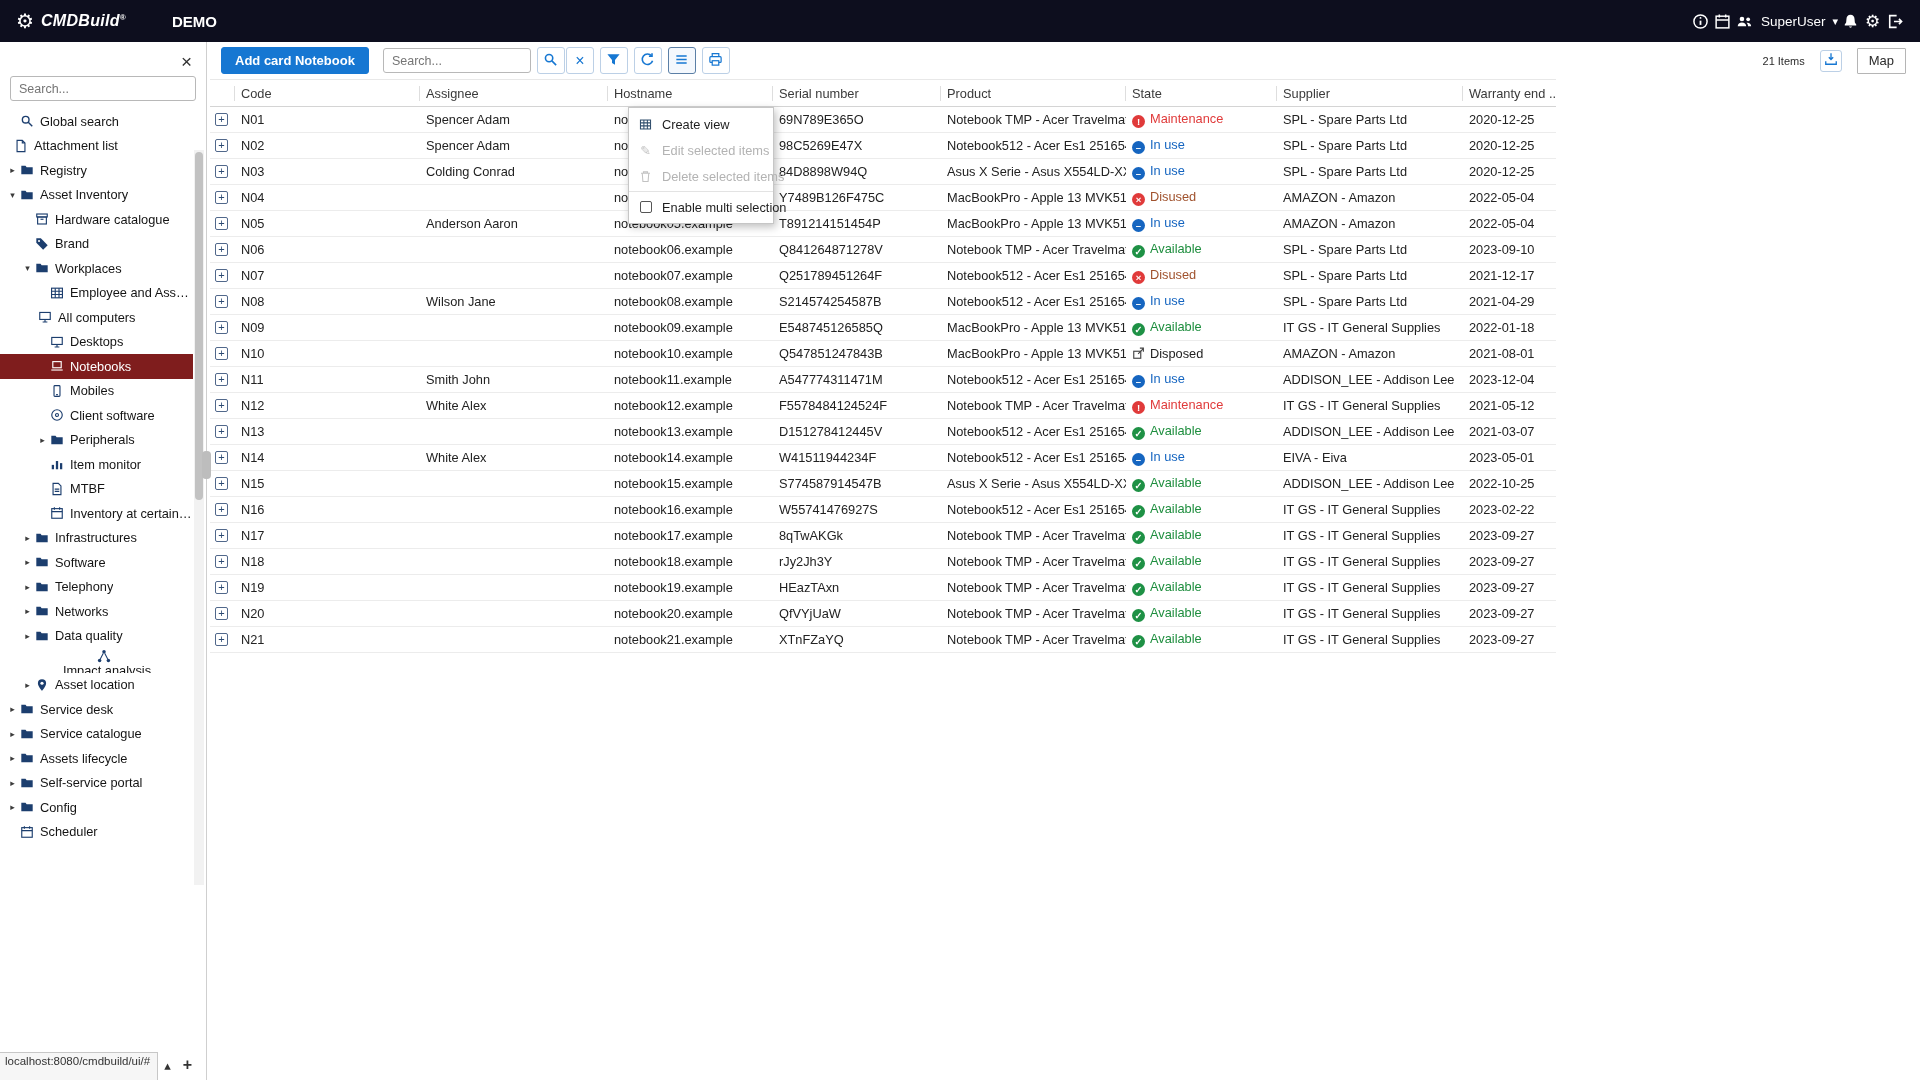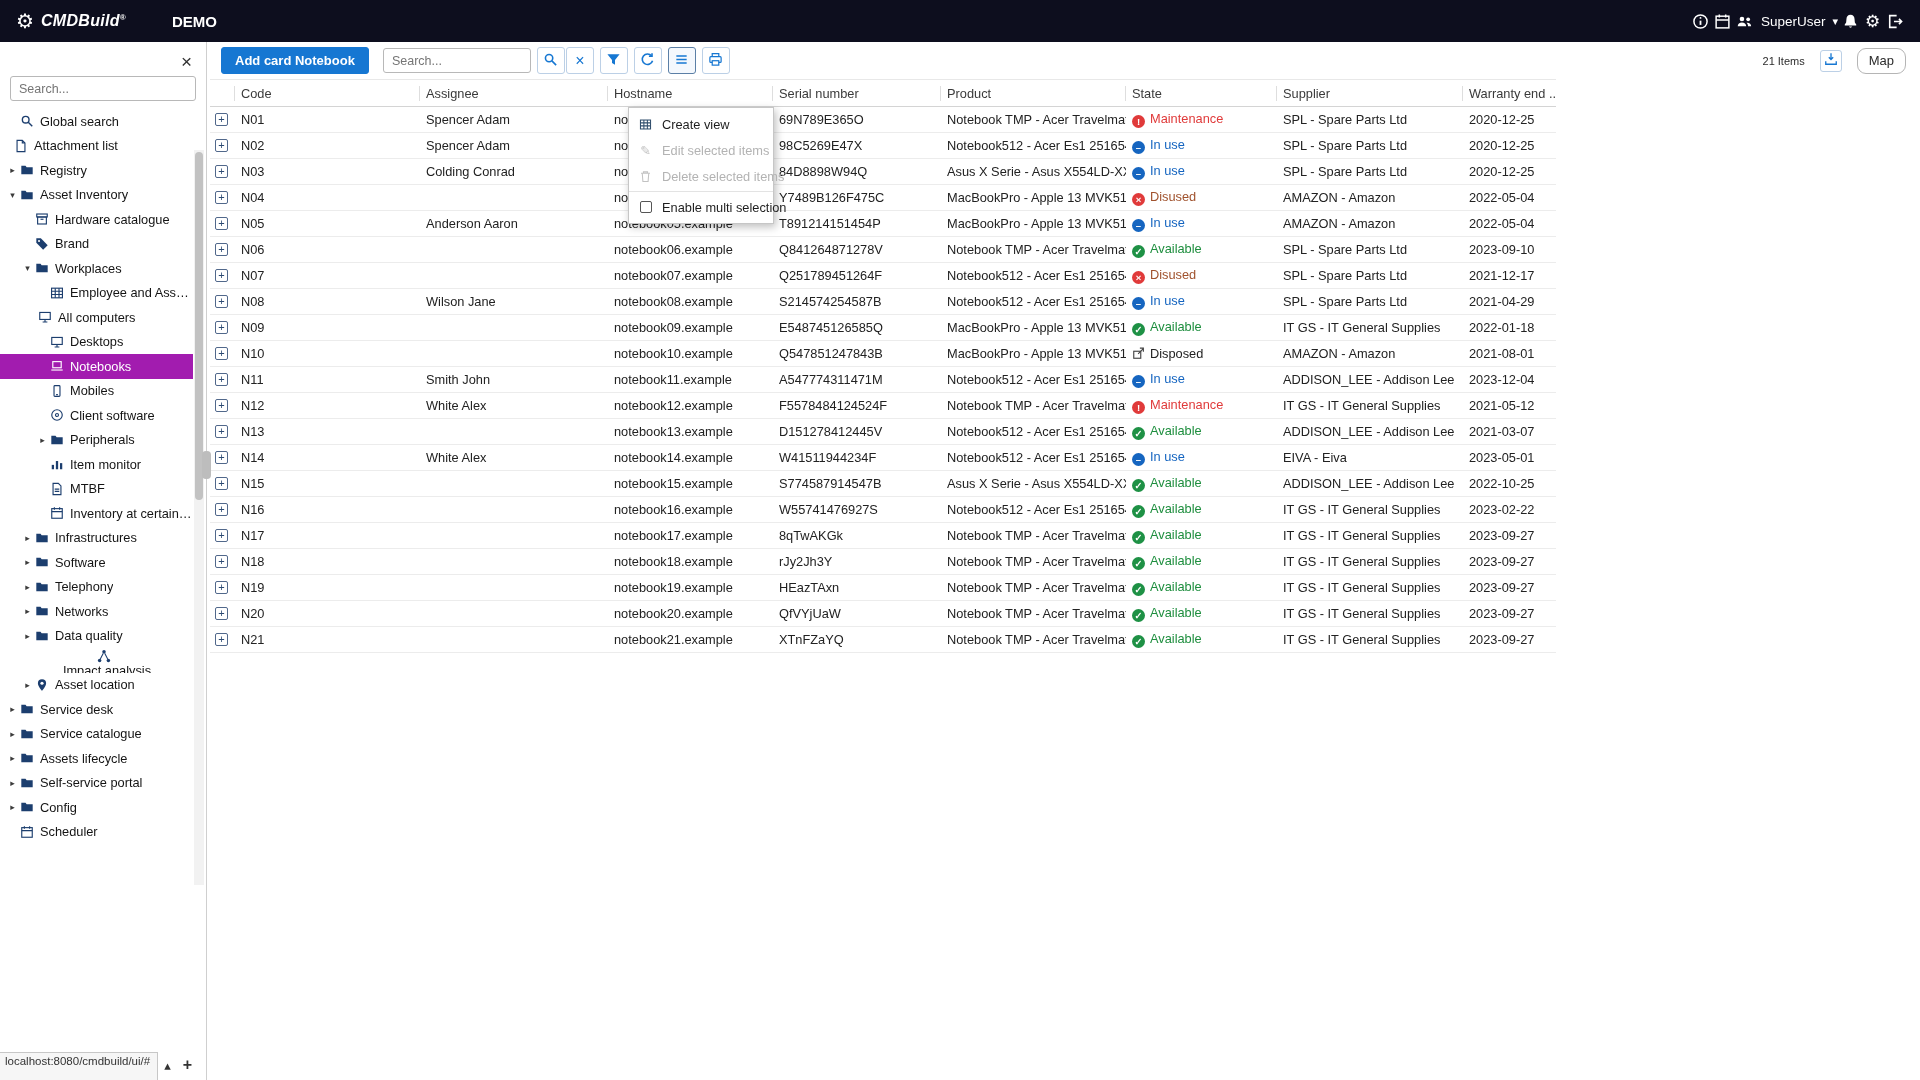--- a/index.html
+++ b/index.html
@@ -30,21 +30,21 @@
     position:relative; }
   .sidebar-top { height:30px; display:flex; align-items:flex-end; justify-content:flex-end;
     padding:0 14px 2px 0; }
   .close-x { font-size:19px; color:#333; line-height:16px; cursor:pointer; }
   .sidebar-search { padding:4px 10px 8px 10px; }
   .sidebar-search input { width:100%; height:25px; border:1px solid #b8b8b8; border-radius:3px;
     padding:0 8px; font-size:12.5px; font-family:"Liberation Sans",sans-serif; color:#333; outline:none; }
   .nav-tree { width:193px; }
   .nav-item { height:24.5px; display:flex; align-items:center; cursor:pointer; color:#141414;
     font-size:12.8px; white-space:nowrap; overflow:hidden; }
-  .nav-item.selected { background:#a21caf; color:#fff; }
+  .nav-item.selected { background:#7f1d1d; color:#fff; }
   .tree-arrow { width:13px; flex:none; font-size:9px; color:#3b3b3b; text-align:center; }
   .nav-item.selected .tree-arrow { color:#fff; }
   .nav-icon { width:15px; height:15px; flex:none; margin-right:6px; color:#1c3e6e;
     display:inline-flex; align-items:center; justify-content:center; }
   .nav-item.selected .nav-icon { color:#fff; }
   .nav-icon svg { width:14px; height:14px; }
   .nav-label { overflow:hidden; text-overflow:ellipsis; }
   .sidebar-scroll { position:absolute; right:2px; top:108px; width:10px; height:735px;
     background:#f2f2f2; }
   .sidebar-thumb { position:absolute; left:1px; top:2px; width:8px; height:348px;
@@ -74,21 +74,21 @@
   .icon-btn { width:28px; height:27px; border:1px solid #bcd0e6; background:#fff; border-radius:3px;
     color:#1677d2; display:inline-flex; align-items:center; justify-content:center; cursor:pointer; }
   .icon-btn svg { width:15px; height:15px; }
   .icon-btn.pair-left { margin-right:-5px; }
   .icon-btn.active { border-color:#5b7fa6; background:#f4f8fd; }
   .toolbar-right { margin-left:auto; display:flex; align-items:center; gap:15px; }
   .items-count { color:#2c2c2c; font-size:11px; }
   .export-btn { width:22px; height:22px; border:1px solid #bcd0e6; border-radius:3px; color:#1677d2;
     display:inline-flex; align-items:center; justify-content:center; cursor:pointer; }
   .export-btn svg { width:14px; height:14px; }
-  .map-btn { height:26px; padding:0 11px; border:1px solid #b5b5b5; border-radius:9px; background:#fff;
+  .map-btn { height:26px; padding:0 11px; border:1px solid #b5b5b5; border-radius:1px; background:#fff;
     color:#2b2b2b; font-size:13px; cursor:pointer; font-family:"Liberation Sans",sans-serif; }
 
   
   .table { margin-left:3px; width:1346px; }
   .trow { display:grid; grid-template-columns:25px 185px 188px 165px 168px 185px 151px 186px 93px;
     align-items:center; height:26px; border-bottom:1px solid #ececec; }
   .thead { height:28px; border-top:1px solid #e8e8e8; border-bottom:1px solid #d4d4d4; color:#3a3a3a; }
   .cell { padding:0 6px; white-space:nowrap; overflow:hidden; font-size:12.8px; }
   .thead .cell { border-right:1px solid #dedede; height:15px; line-height:15px; }
   .thead .cell:last-child { border-right:none; }

